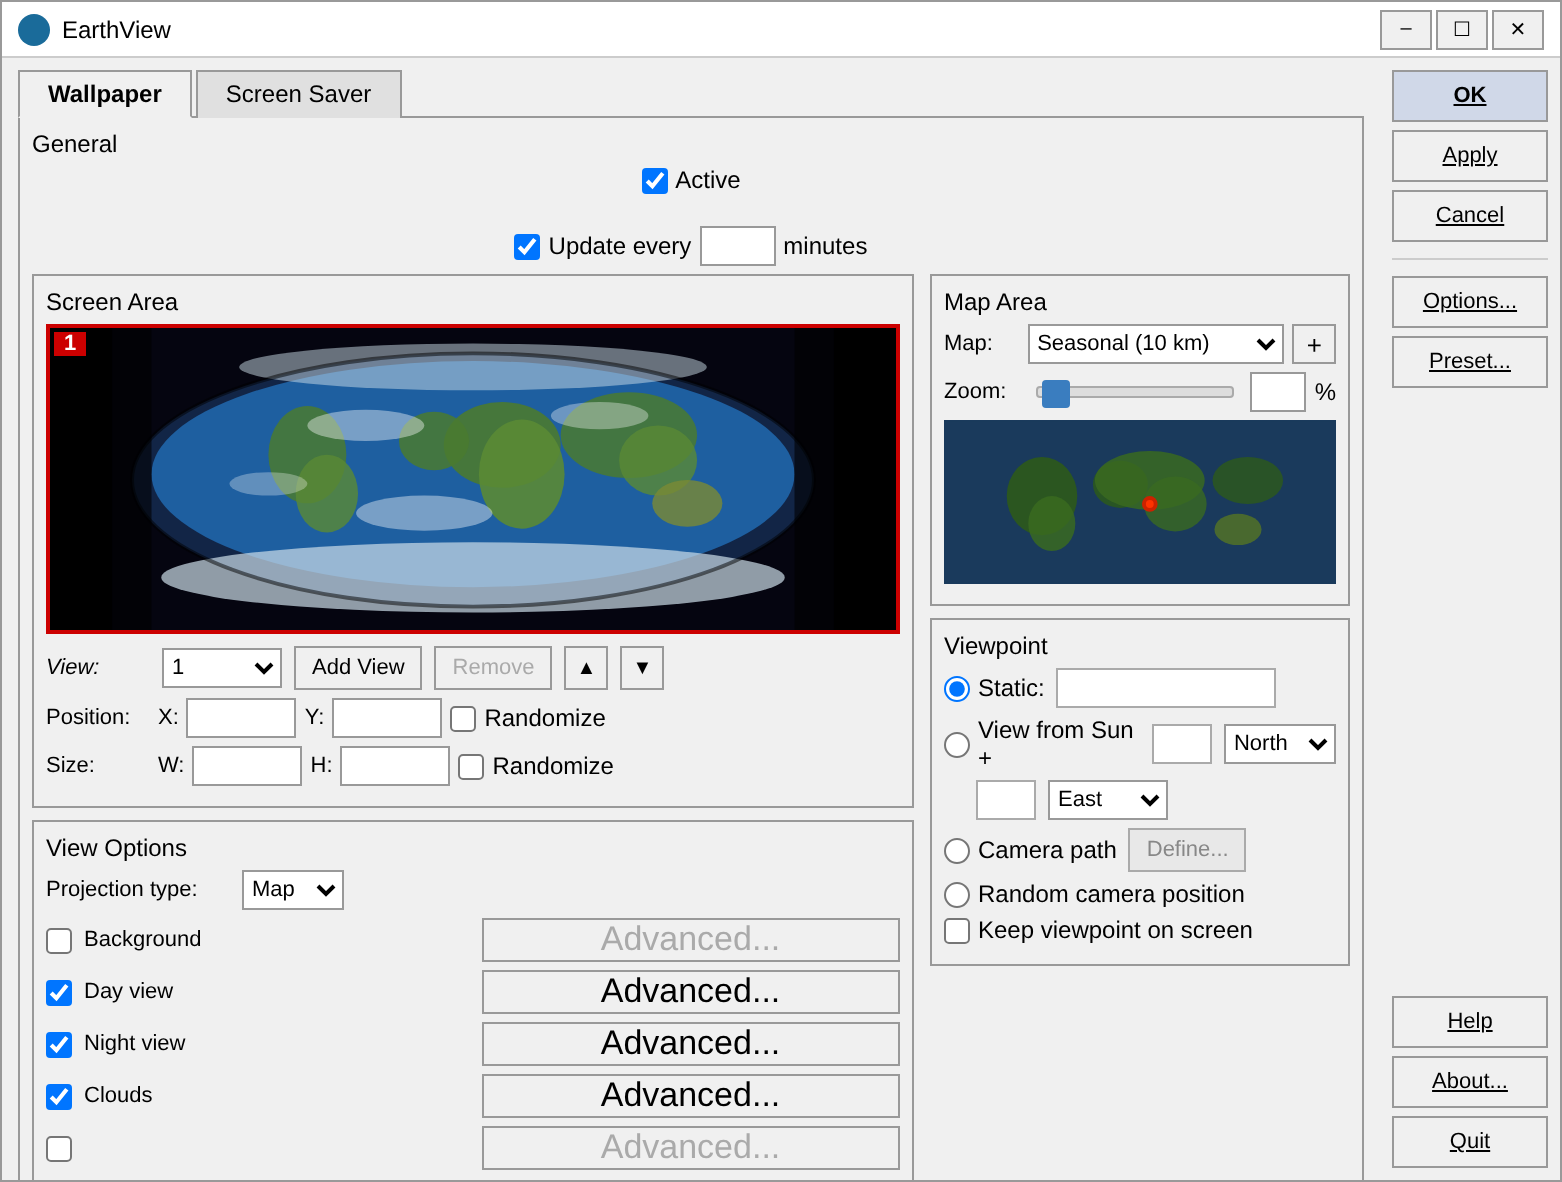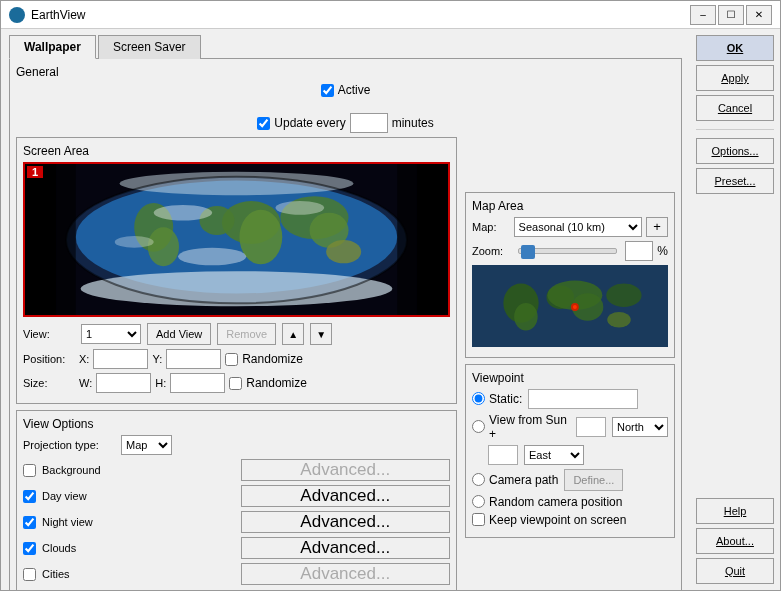--- a/index.html
+++ b/index.html
@@ -136,21 +136,20 @@
       border: 1px solid #999;
       padding: 1px 2px;
       font-size: 11px;
       text-align: center;
     }
 
     
     .two-col {
       display: flex;
       gap: 8px;
-      align-items: center;
     }
     .col-left {
       flex: 1;
     }
     .col-right {
       width: 210px;
       flex-shrink: 0;
     }
 
     
@@ -183,21 +182,21 @@
       width: 100%;
       height: 100%;
     }
 
     .view-row {
       display: flex;
       align-items: center;
       gap: 6px;
       margin-bottom: 4px;
     }
-    .view-label { width: 52px; font-size: 11px; }
+    .view-label { width: 52px; font-size: 11px; font-style: italic; }
     .view-select {
       width: 60px;
       height: 20px;
       border: 1px solid #999;
       background: #fff;
       font-size: 11px;
     }
     .btn-small {
       height: 22px;
       padding: 0 8px;
@@ -566,21 +565,20 @@
                 <button class="adv-btn">Advanced...</button>
 
                 <label class="check-label vo-item">
                   <input type="checkbox" checked="" style="">
                   <span class="vo-item-label">Clouds</span>
                 </label>
                 <button class="adv-btn">Advanced...</button>
 
                 <label class="check-label vo-item">
                   <input type="checkbox" style="">
-                  <span class="vo-item-label">Cities</span>
                 </label>
                 <button class="adv-btn" disabled="">Advanced...</button>
               </div>
             </div>
           </div>
 
           <div class="col-right">
 
             <div class="map-area-box">
               <div class="section-label">Map Area</div>

